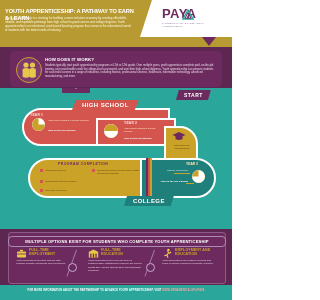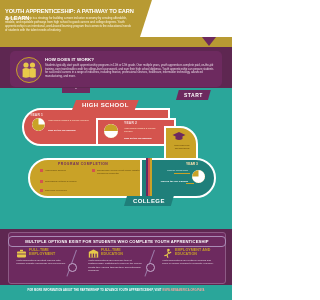--- a/index.html
+++ b/index.html
@@ -143,20 +143,28 @@
 </head>
 <body>
 
 <div class="page">
 
   <div class="header">
     <div class="hdr-title">YOUTH APPRENTICESHIP: A PATHWAY TO EARN &amp; LEARN</div>
     <div class="hdr-body">Youth apprenticeship is a strategy for building a more inclusive economy by creating affordable, reliable, and equitable pathways from high school to good careers and college degrees. Youth apprenticeship is an intentional, work-based learning program that connects the educational needs of students with the talent needs of industry.</div>
 
     <div class="logo-panel"></div>
+    <div class="paya">
+      <div class="paya-text">PAYA</div>
+      <svg class="paya-tri" viewBox="0 0 12 11">
+        <polygon points="6,1 11,10 1,10" fill="none" stroke="#2aa69a" stroke-width="1.4"></polygon>
+        <polygon points="6,3.5 9,9.2 3,9.2" fill="none" stroke="#6d2a5f" stroke-width="1"></polygon>
+      </svg>
+      <div class="paya-sub">PARTNERSHIP TO ADVANCE YOUTH APPRENTICESHIP</div>
+    </div>
     <div class="hdr-notch"></div>
   </div>
 
   <div class="howband"></div>
   <div class="howcard">
     <div class="how-iconwrap">
       <svg width="24" height="24" viewBox="0 0 24 24">
         <circle cx="9" cy="7" r="2.6" fill="#e8c84a"></circle>
         <path d="M5.6 11 Q9 9 12.4 11 L12.4 19 Q9 20.4 5.6 19 Z" fill="#e8c84a"></path>
         <circle cx="15.5" cy="7" r="2.6" fill="#e8c84a"></circle>

